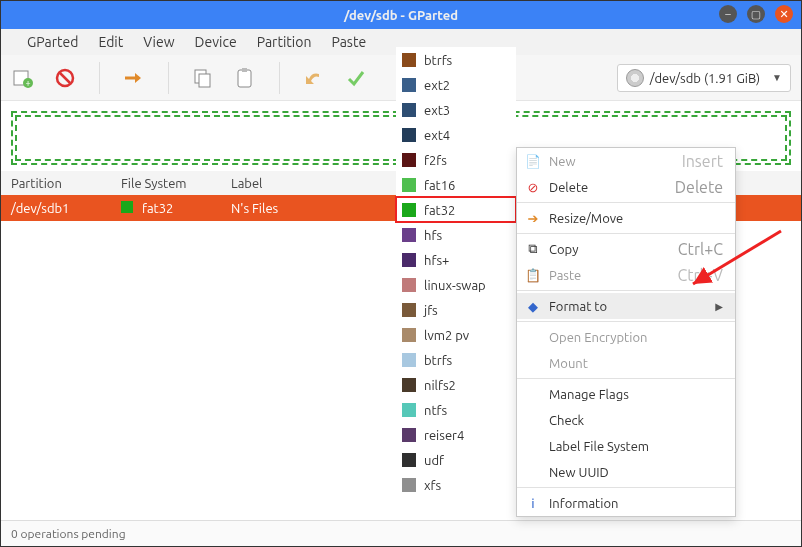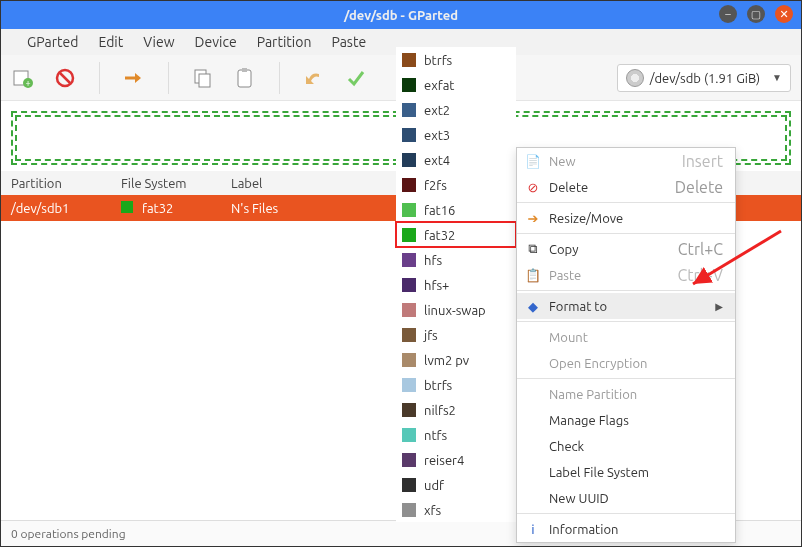--- a/index.html
+++ b/index.html
@@ -175,24 +175,20 @@
 <div class="statusbar">
   <span>0 operations pending</span>
 </div>
 
 <div class="fs-menu" id="fsmenu" style="left:395px; top:46px; width:120px;">
     <div class="fs-item">
       <span class="fs-box" style="background: rgb(138, 74, 26);"></span>
       <span>btrfs</span>
     </div>
     <div class="fs-item">
-      <span class="fs-box" style="background: rgb(10, 58, 10);"></span>
-      <span>exfat</span>
-    </div>
-    <div class="fs-item">
       <span class="fs-box" style="background: rgb(58, 95, 138);"></span>
       <span>ext2</span>
     </div>
     <div class="fs-item">
       <span class="fs-box" style="background: rgb(45, 77, 114);"></span>
       <span>ext3</span>
     </div>
     <div class="fs-item">
       <span class="fs-box" style="background: rgb(35, 61, 90);"></span>
       <span>ext4</span>
@@ -284,31 +280,27 @@
   </div>
   <div class="ctx-sep"></div>
   <div class="ctx-item sub">
     <span class="ctx-icon" style="color:#36c">◆</span>
     <span>Format to</span>
       <span class="arrow">▶</span>
   </div>
   <div class="ctx-sep"></div>
   <div class="ctx-item disabled">
     <span class="ctx-icon"></span>
+      <span>Open Encryption</span>
+  </div>
+  <div class="ctx-item disabled">
+    <span class="ctx-icon"></span>
       <span>Mount</span>
   </div>
-  <div class="ctx-item disabled">
-    <span class="ctx-icon"></span>
-      <span>Open Encryption</span>
-  </div>
-  <div class="ctx-sep"></div>
-  <div class="ctx-item disabled">
-    <span class="ctx-icon"></span>
-      <span>Name Partition</span>
-  </div>
+  <div class="ctx-sep"></div>
   <div class="ctx-item">
     <span class="ctx-icon"></span>
       <span>Manage Flags</span>
   </div>
   <div class="ctx-item">
     <span class="ctx-icon"></span>
       <span>Check</span>
   </div>
   <div class="ctx-item">
     <span class="ctx-icon"></span>

